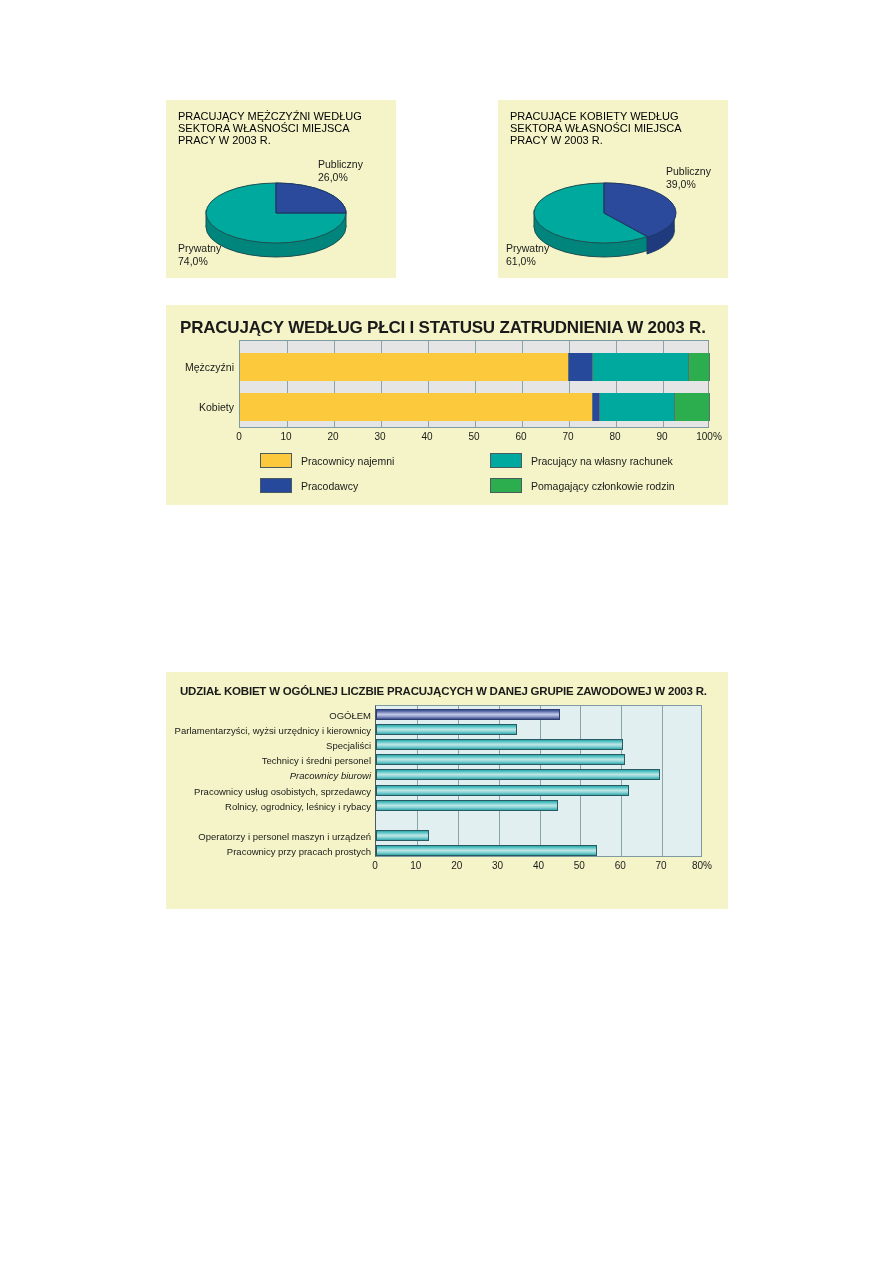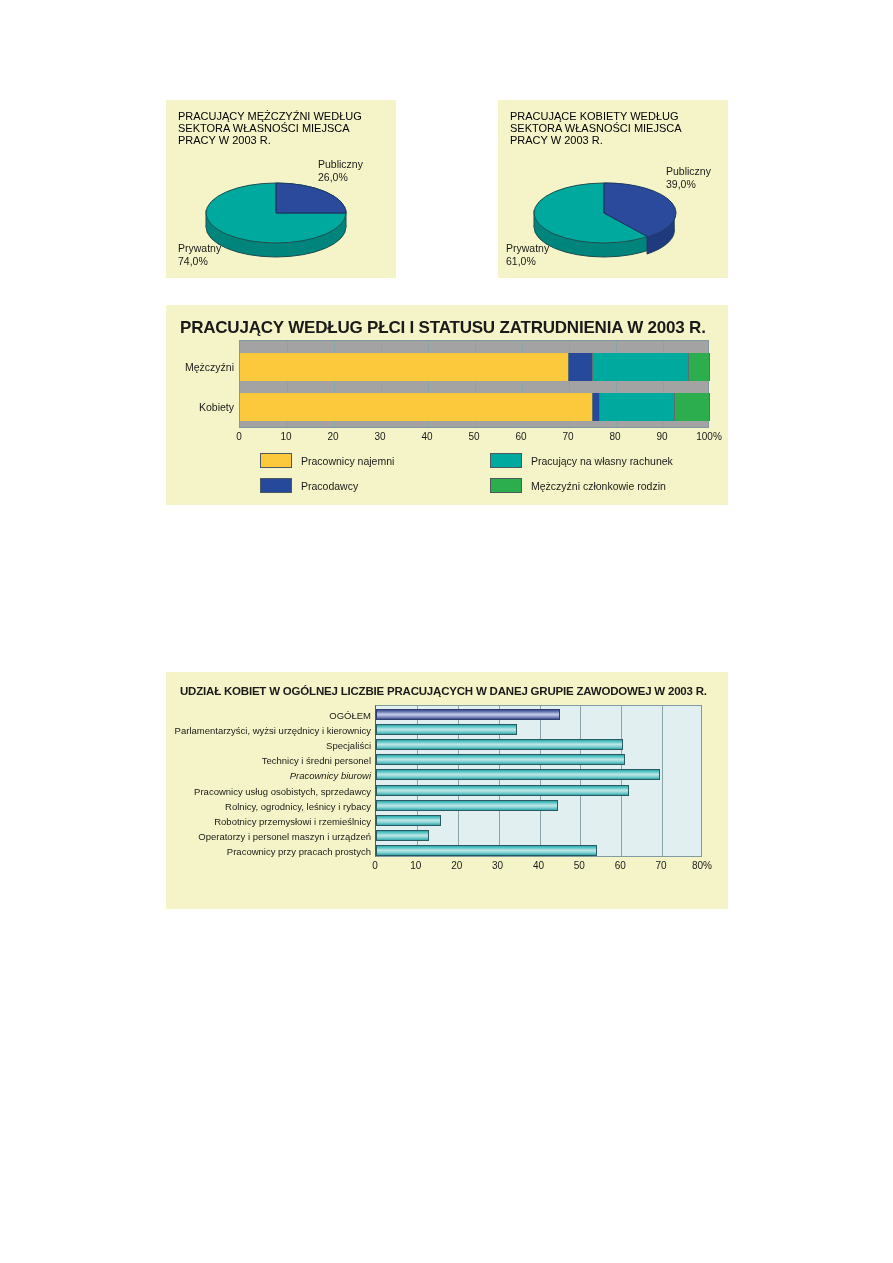--- a/index.html
+++ b/index.html
@@ -64,21 +64,21 @@
     position: absolute;
     left: 14px; top: 12px;
     font-size: 17px;
   }
   .sb-plot {
     position: absolute;
     left: 73px;
     top: 35px;
     width: 470px;
     height: 88px;
-    background: #a3a3a3;
+    background: #e5e5e5;
     border: 1px solid #7f9aa0;
     box-sizing: border-box;
   }
   .sb-gridline {
     position: absolute;
     top: 0; bottom: 0;
     width: 1px;
     background: #8aa5aa;
   }
   .sb-row {
@@ -325,21 +325,21 @@
       <div class="legend-item">
         <span class="legend-swatch" style="background: rgb(0, 169, 157);"></span>
         <span>Pracujący na własny rachunek</span>
       </div>
       <div class="legend-item">
         <span class="legend-swatch" style="background: rgb(39, 73, 155);"></span>
         <span>Pracodawcy</span>
       </div>
       <div class="legend-item">
         <span class="legend-swatch" style="background: rgb(44, 174, 78);"></span>
-        <span>Mężczyźni członkowie rodzin</span>
+        <span>Pomagający członkowie rodzin</span>
       </div>
     </div>
 </div>
 
 <div class="panel" id="hbar-panel">
   <div class="panel-title" id="hbar-title">UDZIAŁ KOBIET W OGÓLNEJ LICZBIE PRACUJĄCYCH W DANEJ GRUPIE ZAWODOWEJ W 2003 R.</div>
 
   <div class="hb-plot" id="hb-plot">
       <div class="hb-gridline" style="left: 40.875px;"></div>
       <div class="hb-gridline" style="left: 81.75px;"></div>
@@ -368,24 +368,20 @@
         <div class="hb-rowlabel">Pracownicy biurowi</div>
         <div class="hb-bar" title="Pracownicy biurowi: 69.5%" style="width: 284.081px;"></div>
       </div>
       <div class="hb-row" style="top: 77px; height: 15.2px;">
         <div class="hb-rowlabel">Pracownicy usług osobistych, sprzedawcy</div>
         <div class="hb-bar" title="Pracownicy usług osobistych, sprzedawcy: 62%" style="width: 253.425px;"></div>
       </div>
       <div class="hb-row" style="top: 92.2px; height: 15.2px;">
         <div class="hb-rowlabel">Rolnicy, ogrodnicy, leśnicy i rybacy</div>
         <div class="hb-bar" title="Rolnicy, ogrodnicy, leśnicy i rybacy: 44.5%" style="width: 181.894px;"></div>
-      </div>
-      <div class="hb-row" style="top: 107.4px; height: 15.2px;">
-        <div class="hb-rowlabel">Robotnicy przemysłowi i rzemieślnicy</div>
-        <div class="hb-bar" title="Robotnicy przemysłowi i rzemieślnicy: 16%" style="width: 65.4px;"></div>
       </div>
       <div class="hb-row" style="top: 122.6px; height: 15.2px;">
         <div class="hb-rowlabel">Operatorzy i personel maszyn i urządzeń</div>
         <div class="hb-bar" title="Operatorzy i monterzy maszyn i urządzeń: 13%" style="width: 53.1375px;"></div>
       </div>
       <div class="hb-row" style="top: 137.8px; height: 15.2px;">
         <div class="hb-rowlabel">Pracownicy przy pracach prostych</div>
         <div class="hb-bar" title="Pracownicy przy pracach prostych: 54%" style="width: 220.725px;"></div>
       </div>
     </div>

